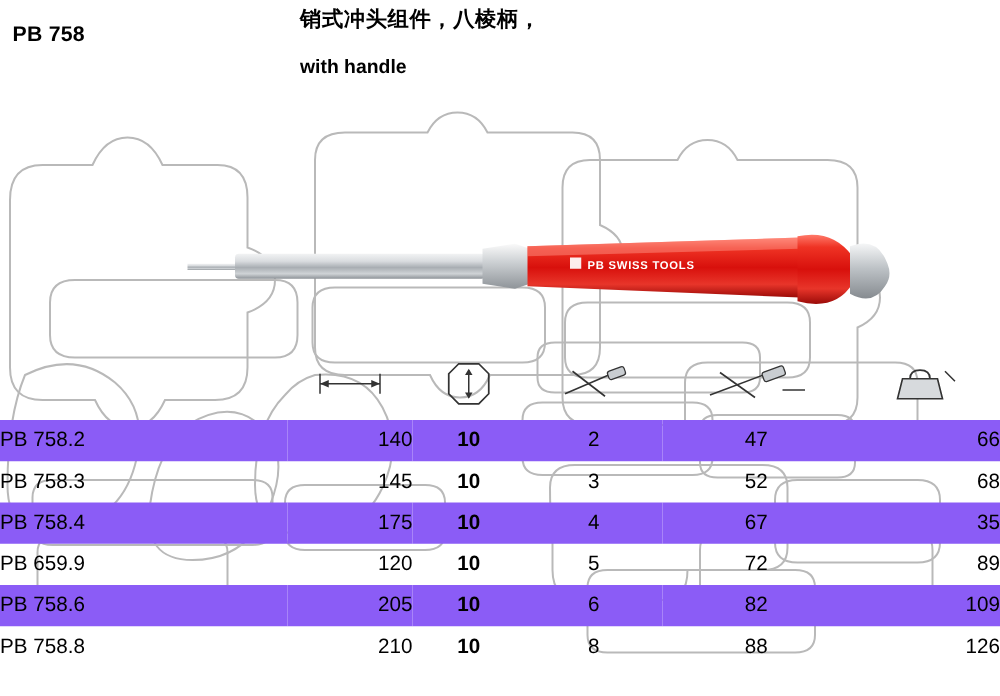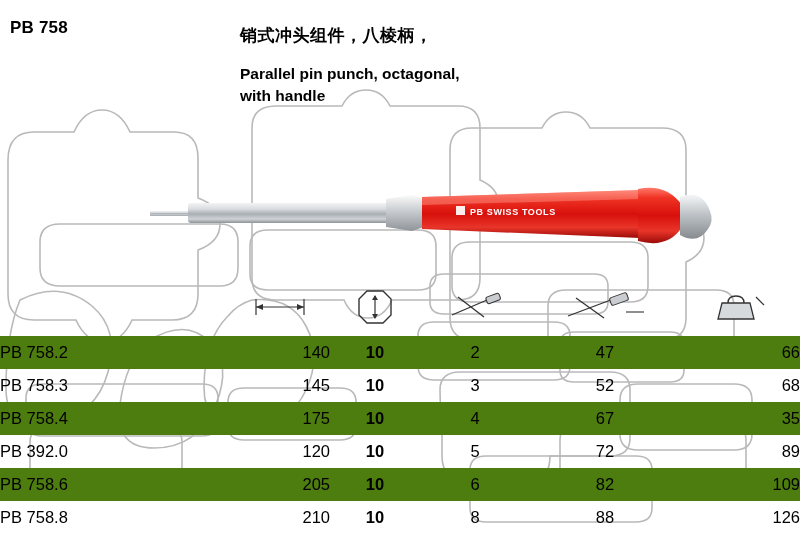--- a/index.html
+++ b/index.html
@@ -38,21 +38,21 @@
     left: 10px;
     top: 18px;
     font-size: 17px;
     font-weight: bold;
     letter-spacing: 0.2px;
     z-index: 3;
   }
   .desc-block {
     position: absolute;
     left: 240px;
-    top: 24px;
+    top: 4px;
     width: 420px;
     z-index: 3;
   }
   .desc-cn {
     font-size: 17px;
     font-weight: bold;
     line-height: 1.45;
     letter-spacing: 0.5px;
   }
   .desc-en {
@@ -99,21 +99,21 @@
     z-index: 3;
     border-collapse: collapse;
   }
   .table td {
     height: 33px;
     font-size: 16.5px;
     padding: 0;
     vertical-align: middle;
   }
   .row-shaded td {
-    background: #4d7c0f;
+    background: #8b5cf6;
   }
   .c-code   { width: 230px; text-align: left;  padding-left: 10px; }
   .c-l      { width: 100px; text-align: right; }
   .c-s      { width: 90px;  text-align: center; font-weight: bold; }
   .c-d      { width: 110px; text-align: center; }
   .c-m      { width: 150px; text-align: center; }
   .c-w      { width: 120px; text-align: right; padding-right: 18px; }
 </style>
 </head>
 <body>
@@ -145,21 +145,20 @@
     </g>
   </svg>
 
   <div class="code-title">PB 758</div>
 
   <div class="desc-block">
     <div class="desc-cn">
       <div>销式冲头组件，八棱柄，</div>
     </div>
     <div class="desc-en">
-      <div>Parallel pin punch, octagonal,</div>
       <div>with handle</div>
     </div>
   </div>
 
   <svg class="photo" viewBox="0 0 600 85" xmlns="http://www.w3.org/2000/svg">
     <defs>
       <linearGradient id="shaftGrad" x1="0" y1="0" x2="0" y2="1">
         <stop offset="0%" stop-color="#f2f3f4"></stop>
         <stop offset="30%" stop-color="#d9dcdf"></stop>
         <stop offset="55%" stop-color="#a9aeb3"></stop>
@@ -276,21 +275,21 @@
       <tr class="row-shaded">
         <td class="c-code">PB 758.4</td>
         <td class="c-l">175</td>
         <td class="c-s">10</td>
         <td class="c-d">4</td>
         <td class="c-m">67</td>
         <td class="c-w">35</td>
       </tr>
 
       <tr>
-        <td class="c-code">PB 392.0</td>
+        <td class="c-code">PB 659.9</td>
         <td class="c-l">120</td>
         <td class="c-s">10</td>
         <td class="c-d">5</td>
         <td class="c-m">72</td>
         <td class="c-w">89</td>
       </tr>
 
       <tr class="row-shaded">
         <td class="c-code">PB 758.6</td>
         <td class="c-l">205</td>

